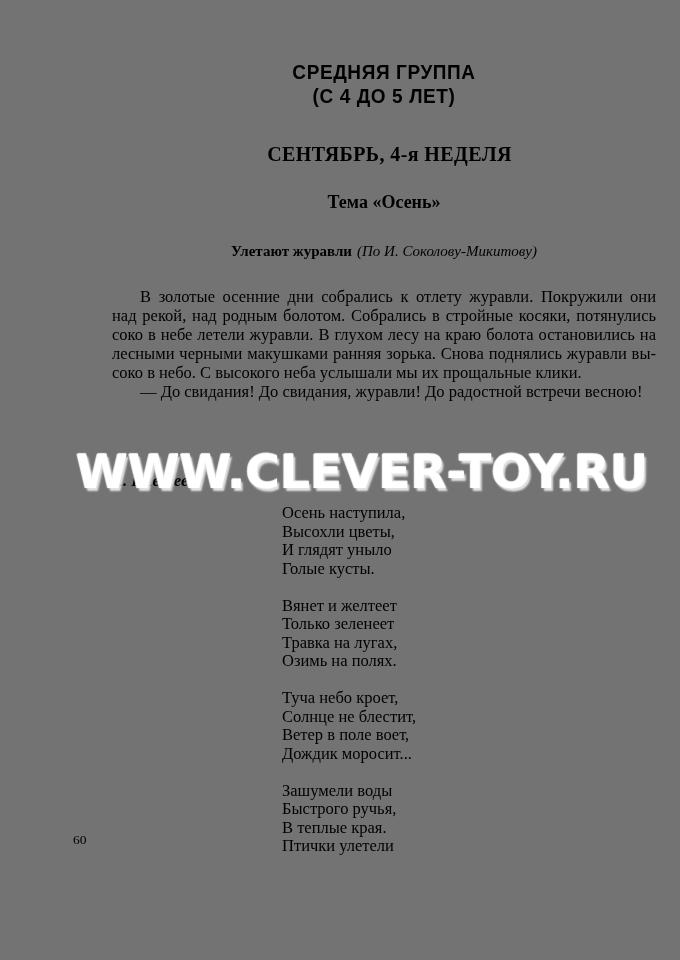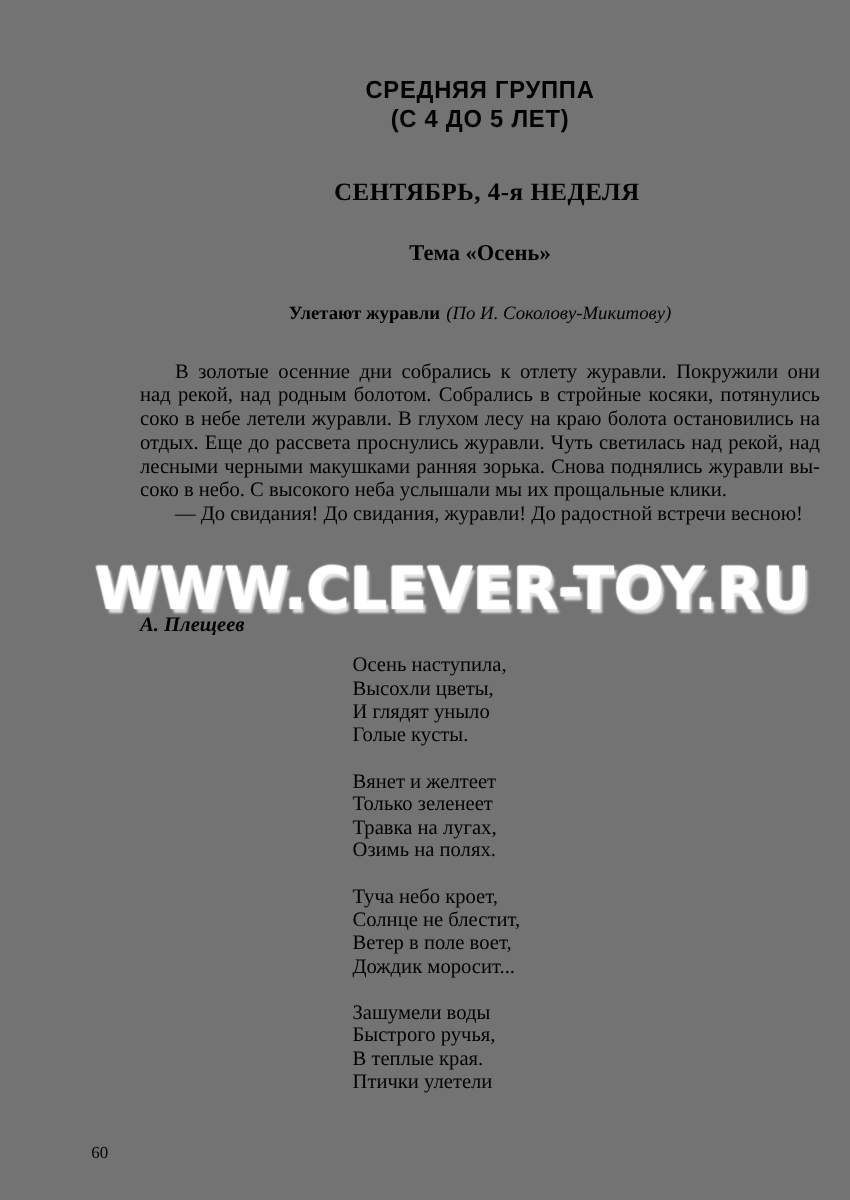--- a/index.html
+++ b/index.html
@@ -77,21 +77,21 @@
   }
   .poem {
     margin: 13px 0 0 238px;
     font-size: 16.5px;
     line-height: 18.5px;
   }
   .stanza + .stanza { margin-top: 18.5px; }
   .page-number {
     position: absolute;
     left: 73px;
-    top: 914px;
+    top: 832px;
     font-size: 13.5px;
   }
 </style>
 </head>
 <body>
 
 <div class="page">
 
   <div class="display-title">
     <div>СРЕДНЯЯ ГРУППА</div>
@@ -103,21 +103,20 @@
   <div class="theme-title">Тема «Осень»</div>
 
   <div class="story-title">
     <span class="b">Улетают журавли</span><span class="i">(По И. Соколову-Микитову)</span>
   </div>
 
   <div class="story" id="story">
       <div class="story-line justify indent">В золотые осенние дни собрались к отлету журавли. Покружили они</div>
       <div class="story-line justify">над рекой, над родным болотом. Собрались в стройные косяки, потянулись</div>
       <div class="story-line justify">соко в небе летели журавли. В глухом лесу на краю болота остановились на</div>
-      <div class="story-line justify">отдых. Еще до рассвета проснулись журавли. Чуть светилась над рекой, над</div>
       <div class="story-line justify">лесными черными макушками ранняя зорька. Снова поднялись журавли вы-</div>
       <div class="story-line">соко в небо. С высокого неба услышали мы их прощальные клики.</div>
       <div class="story-line indent">— До свидания! До свидания, журавли! До радостной встречи весною!</div>
     </div>
 
   <div class="watermark">WWW.CLEVER-TOY.RU</div>
 
   <div class="poem-author">А. Плещеев</div>
 
   <div class="poem" id="poem">

